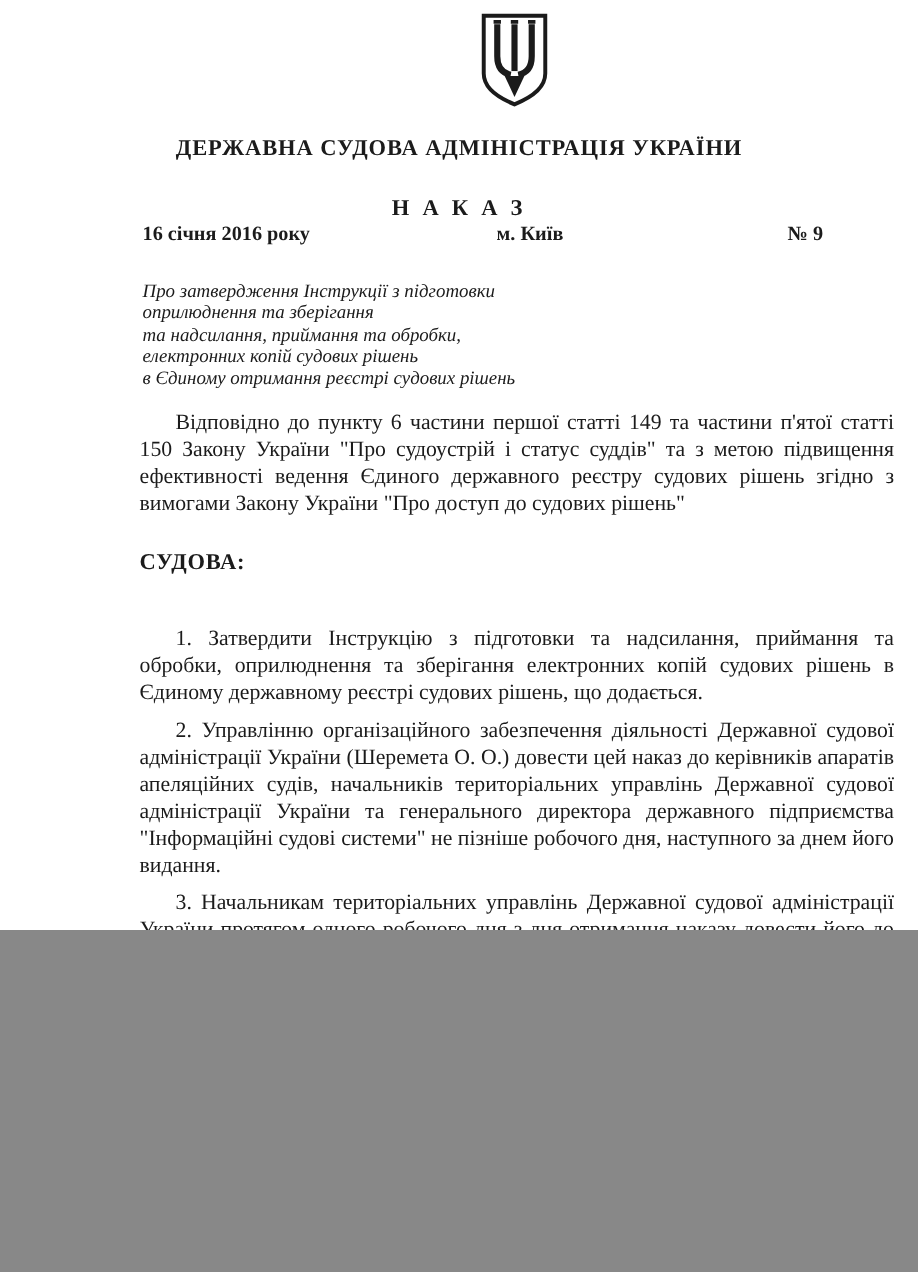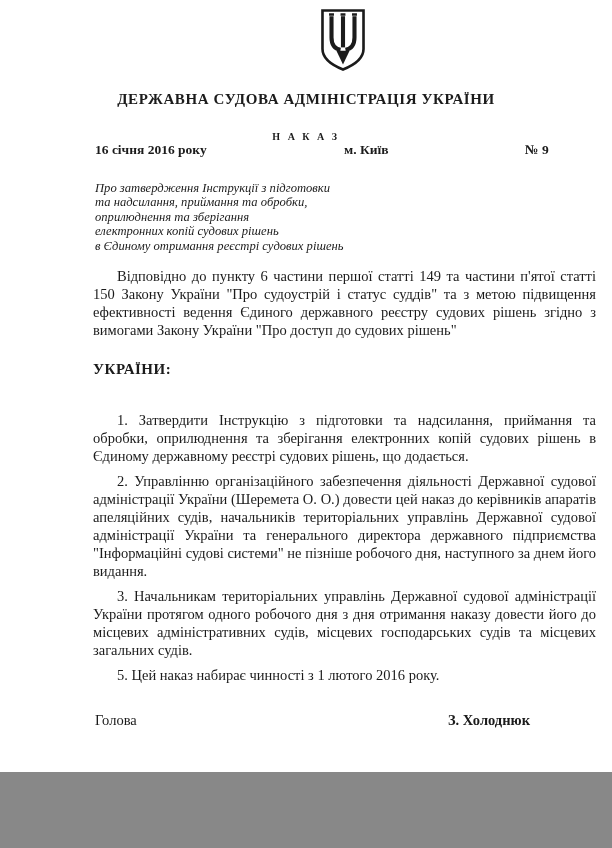--- a/index.html
+++ b/index.html
@@ -1,50 +1,50 @@
 <!DOCTYPE html>
 <html><head>
 <meta charset="utf-8">
 <style>
   html, body { margin: 0; padding: 0; background: #888; }
   .page {
     position: relative;
     width: 612px;
-    height: 772px;
+    height: 620px;
     margin: 0 auto;
     background: #ffffff;
     color: #1b1b1b;
     font-family: "Liberation Serif", "DejaVu Serif", serif;
     overflow: hidden;
   }
   .emblem-row { position: relative; height: 66px; padding-top: 8px; }
   .emblem { position: absolute; left: 318px; top: 8px; width: 50px; height: 64px; }
   .org-name {
     margin-top: 17px;
     text-align: center;
     font-weight: bold;
     font-size: 15px;
     letter-spacing: 0.6px;
   }
   .doc-type {
     margin-top: 23px;
     text-align: center;
     font-weight: bold;
-    font-size: 10px;
+    font-size: 15px;
     letter-spacing: 2.5px;
   }
   .date-row {
     position: relative;
     margin-top: 0;
     height: 18px;
     font-weight: bold;
     font-size: 13.5px;
   }
   .date-row .issue-date { position: absolute; left: 95px; }
-  .date-row .issue-city { position: absolute; left: 344px; }
+  .date-row .issue-city { position: absolute; left: 331px; }
   .date-row .doc-number { position: absolute; left: 525px; }
   .subject {
     margin: 21px 0 0 95px;
     font-weight: normal;
     font-style: italic;
     font-size: 12.6px;
     line-height: 14.4px;
     width: 330px;
   }
   .body-text {
@@ -95,30 +95,30 @@
   <div class="doc-type">Н А К А З</div>
 
   <div class="date-row">
     <span class="issue-date">16 січня 2016 року</span>
     <span class="issue-city">м. Київ</span>
     <span class="doc-number">№ 9</span>
   </div>
 
   <div class="subject">
     <div>Про затвердження Інструкції з підготовки</div>
+    <div>оприлюднення та зберігання</div>
     <div>та надсилання, приймання та обробки,</div>
-    <div>оприлюднення та зберігання</div>
     <div>електронних копій судових рішень</div>
     <div>в Єдиному отримання реєстрі судових рішень</div>
   </div>
 
   <div class="body-text">
     <p class="para preamble">Відповідно до пункту 6 частини першої статті 149 та частини п'ятої  статті 150 Закону України "Про судоустрій і статус суддів" та з метою підвищення ефективності ведення Єдиного державного реєстру судових рішень згідно з вимогами Закону України "Про доступ до судових рішень"</p>
 
-    <div class="order-word">УКРАЇНИ:</div>
+    <div class="order-word">СУДОВА:</div>
 
     <p class="para order-item first-item">1. Затвердити Інструкцію з підготовки та надсилання, приймання та обробки, оприлюднення та зберігання електронних копій судових рішень в Єдиному державному реєстрі судових рішень, що додається.</p>
     <p class="para order-item">2. Управлінню організаційного забезпечення діяльності Державної судової адміністрації України (Шеремета О. О.) довести цей наказ до керівників апаратів апеляційних судів, начальників територіальних управлінь Державної судової адміністрації України та генерального директора державного підприємства "Інформаційні судові системи" не пізніше робочого дня, наступного за днем його видання.</p>
     <p class="para order-item">3. Начальникам територіальних управлінь Державної судової адміністрації України протягом одного робочого дня з дня отримання наказу довести його до місцевих адміністративних судів, місцевих господарських судів та місцевих загальних судів.</p>
     <p class="para order-item">5. Цей наказ набирає чинності з 1 лютого 2016 року.</p>
   </div>
 
   <div class="signature-row">
     <span class="signer-title">Голова</span>
     <span class="signer-name">З. Холоднюк</span>

